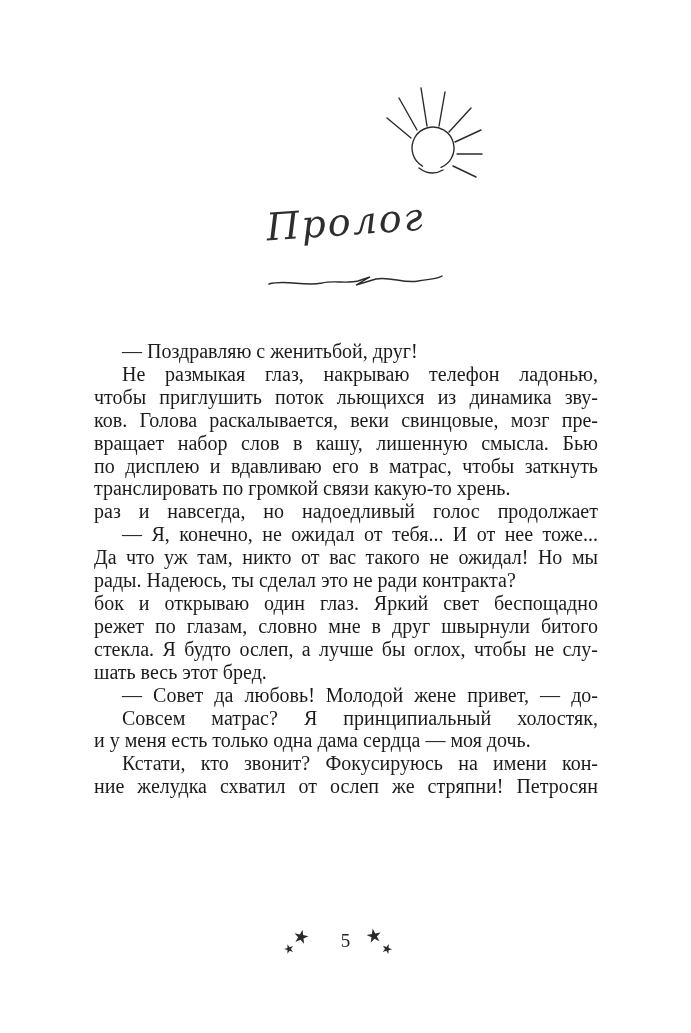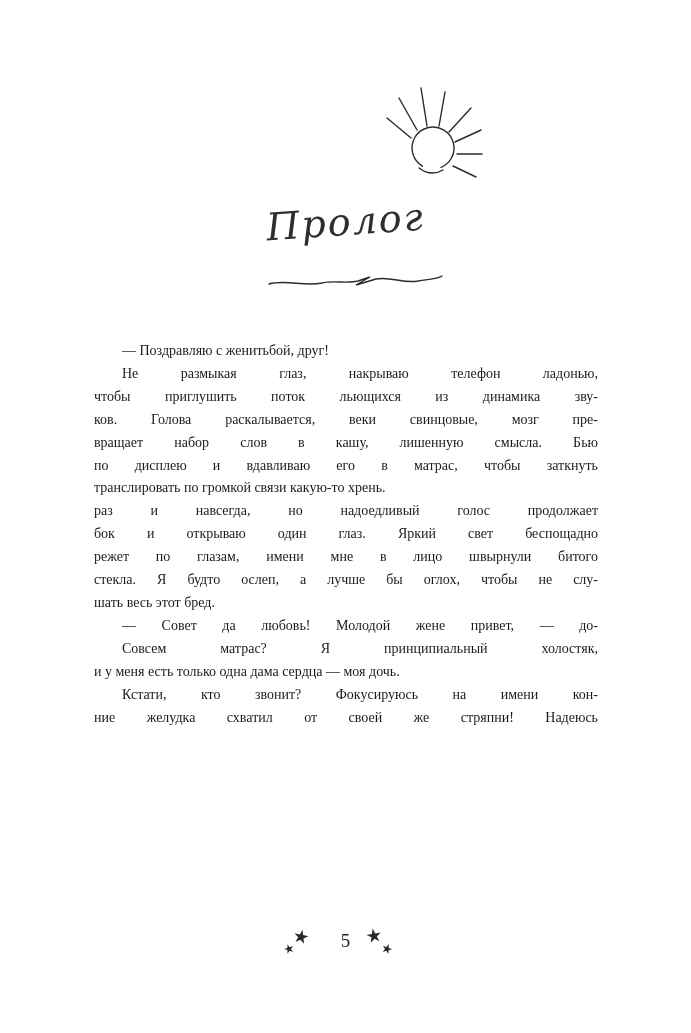--- a/index.html
+++ b/index.html
@@ -39,21 +39,21 @@
     left: 266px;
     top: 270px;
     width: 180px;
     height: 26px;
   }
   .text-block {
     position: absolute;
     left: 94px;
     top: 340px;
     width: 504px;
-    font-size: 14px;
+    font-size: 20px;
     color: #1b1b1b;
   }
   .para { margin: 0; }
   .line {
     line-height: 22.9px;
     text-align: justify;
     text-align-last: justify;
   }
   .line.last { text-align-last: left; }
   .line.first { text-indent: 28px; }
@@ -113,35 +113,40 @@
       <div class="para">
         <div class="line first">Не размыкая глаз, накрываю телефон ладонью,</div>
         <div class="line">чтобы приглушить поток льющихся из динамика зву-</div>
         <div class="line">ков. Голова раскалывается, веки свинцовые, мозг пре-</div>
         <div class="line">вращает набор слов в кашу, лишенную смысла. Бью</div>
         <div class="line">по дисплею и вдавливаю его в матрас, чтобы заткнуть</div>
         <div class="line last">транслировать по громкой связи какую-то хрень.</div>
         <div class="line">раз и навсегда, но надоедливый голос продолжает</div>
       </div>
       <div class="para">
+        <div class="line first">— Я, конечно, не ожидал от тебя... И от нее тоже...</div>
+        <div class="line">Да что уж там, никто от вас такого не ожидал! Но мы</div>
+        <div class="line last">рады. Надеюсь, ты сделал это не ради контракта?</div>
+      </div>
+      <div class="para">
         <div class="line">бок и открываю один глаз. Яркий свет беспощадно</div>
-        <div class="line">режет по глазам, имени мне в лицо швырнули битого</div>
+        <div class="line">режет по глазам, словно мне в друг швырнули битого</div>
         <div class="line">стекла. Я будто ослеп, а лучше бы оглох, чтобы не слу-</div>
         <div class="line last">шать весь этот бред.</div>
       </div>
       <div class="para">
         <div class="line first">— Совет да любовь! Молодой жене привет, — до-</div>
       </div>
       <div class="para">
         <div class="line first">Совсем матрас? Я принципиальный холостяк,</div>
         <div class="line last">и у меня есть только одна дама сердца — моя дочь.</div>
       </div>
       <div class="para">
         <div class="line first">Кстати, кто звонит? Фокусируюсь на имени кон-</div>
-        <div class="line">ние желудка схватил от своей же стряпни! Надеюсь</div>
+        <div class="line">ние желудка схватил от ослеп же стряпни! Петросян</div>
       </div>
     </div>
 
   <div class="footer">
     <span class="stars-left">
       <svg width="34" height="32" viewBox="0 0 34 32" xmlns="http://www.w3.org/2000/svg">
         <polygon fill="#2a2a2a" transform="translate(19,9) scale(7.5) rotate(12)" points="0,-1 0.2245,-0.309 0.9511,-0.309 0.3633,0.118 0.5878,0.809 0,0.382 -0.5878,0.809 -0.3633,0.118 -0.9511,-0.309 -0.2245,-0.309"></polygon>
         <polygon fill="#2a2a2a" transform="translate(7,21) scale(5) rotate(-18)" points="0,-1 0.2245,-0.309 0.9511,-0.309 0.3633,0.118 0.5878,0.809 0,0.382 -0.5878,0.809 -0.3633,0.118 -0.9511,-0.309 -0.2245,-0.309"></polygon>
       </svg>
     </span>

